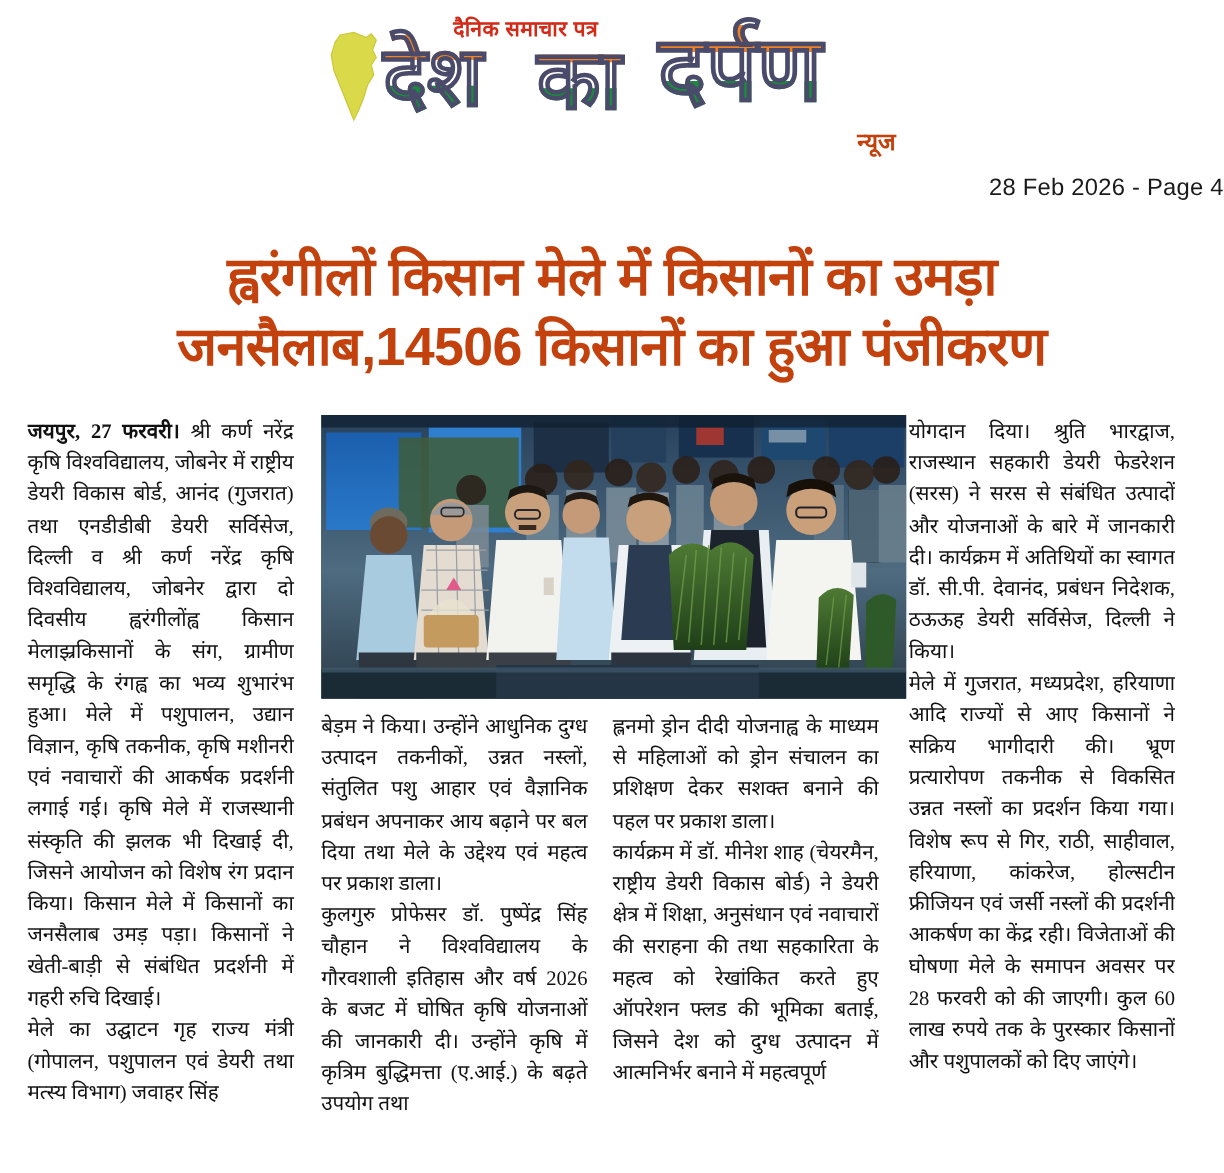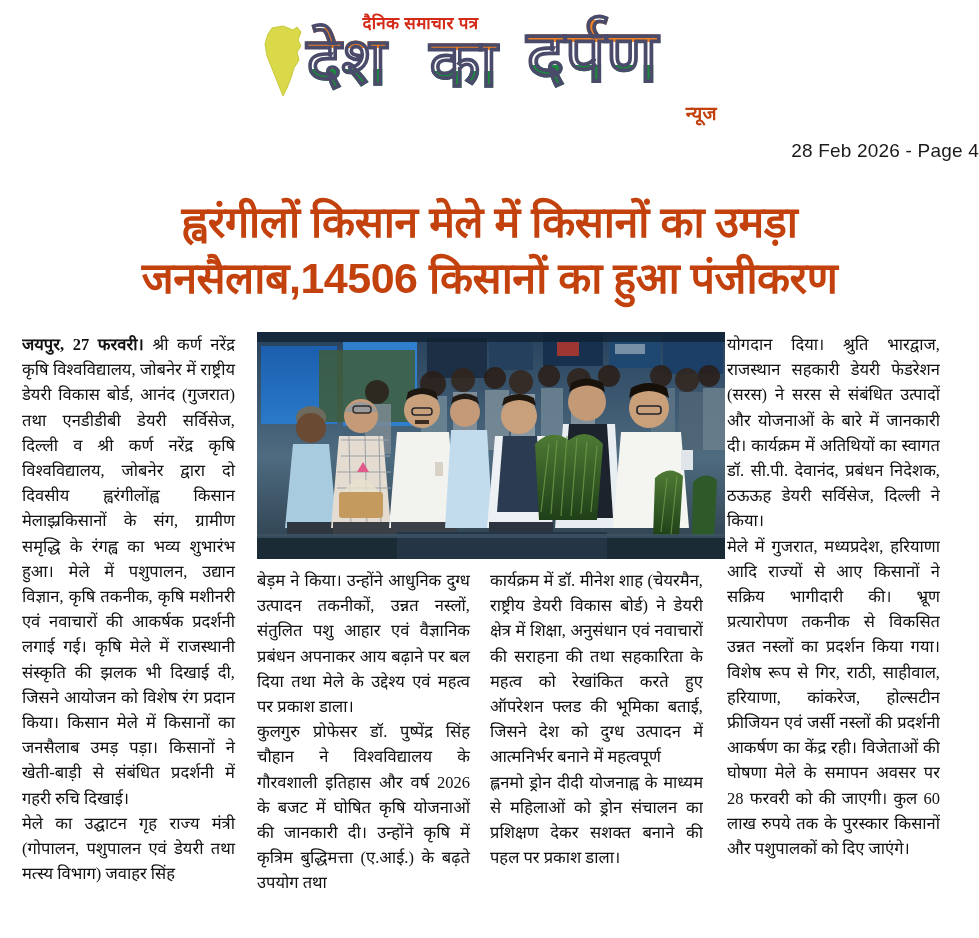--- a/index.html
+++ b/index.html
@@ -349,22 +349,22 @@
         </div>
 
         <div class="mid-cols">
 
           <div class="col">
             <p>बेड़म ने किया। उन्होंने आधुनिक दुग्ध उत्पादन तकनीकों, उन्नत नस्लों, संतुलित पशु आहार एवं वैज्ञानिक प्रबंधन अपनाकर आय बढ़ाने पर बल दिया तथा मेले के उद्देश्य एवं महत्व पर प्रकाश डाला।</p>
             <p>कुलगुरु प्रोफेसर डॉ. पुष्पेंद्र सिंह चौहान ने विश्वविद्यालय के गौरवशाली इतिहास और वर्ष 2026 के बजट में घोषित कृषि योजनाओं की जानकारी दी। उन्होंने कृषि में कृत्रिम बुद्धिमत्ता (ए.आई.) के बढ़ते उपयोग तथा</p>
           </div>
 
           <div class="col">
+            <p>ह्लनमो ड्रोन दीदी योजनाह्व के माध्यम से महिलाओं को ड्रोन संचालन का प्रशिक्षण देकर सशक्त बनाने की पहल पर प्रकाश डाला।</p>
             <p>कार्यक्रम में डॉ. मीनेश शाह (चेयरमैन, राष्ट्रीय डेयरी विकास बोर्ड) ने डेयरी क्षेत्र में शिक्षा, अनुसंधान एवं नवाचारों की सराहना की तथा सहकारिता के महत्व को रेखांकित करते हुए ऑपरेशन फ्लड की भूमिका बताई, जिसने देश को दुग्ध उत्पादन में आत्मनिर्भर बनाने में महत्वपूर्ण</p>
-            <p>ह्लनमो ड्रोन दीदी योजनाह्व के माध्यम से महिलाओं को ड्रोन संचालन का प्रशिक्षण देकर सशक्त बनाने की पहल पर प्रकाश डाला।</p>
           </div>
         </div>
       </div>
 
       <div class="col">
         <p>योगदान दिया। श्रुति भारद्वाज, राजस्थान सहकारी डेयरी फेडरेशन (सरस) ने सरस से संबंधित उत्पादों और योजनाओं के बारे में जानकारी दी। कार्यक्रम में अतिथियों का स्वागत डॉ. सी.पी. देवानंद, प्रबंधन निदेशक, ठऊऊह डेयरी सर्विसेज, दिल्ली ने किया।</p>
         <p>मेले में गुजरात, मध्यप्रदेश, हरियाणा आदि राज्यों से आए किसानों ने सक्रिय भागीदारी की। भ्रूण प्रत्यारोपण तकनीक से विकसित उन्नत नस्लों का प्रदर्शन किया गया। विशेष रूप से गिर, राठी, साहीवाल, हरियाणा, कांकरेज, होल्सटीन फ्रीजियन एवं जर्सी नस्लों की प्रदर्शनी आकर्षण का केंद्र रही। विजेताओं की घोषणा मेले के समापन अवसर पर 28 फरवरी को की जाएगी। कुल 60 लाख रुपये तक के पुरस्कार किसानों और पशुपालकों को दिए जाएंगे।</p>
       </div>
 
     </div>

